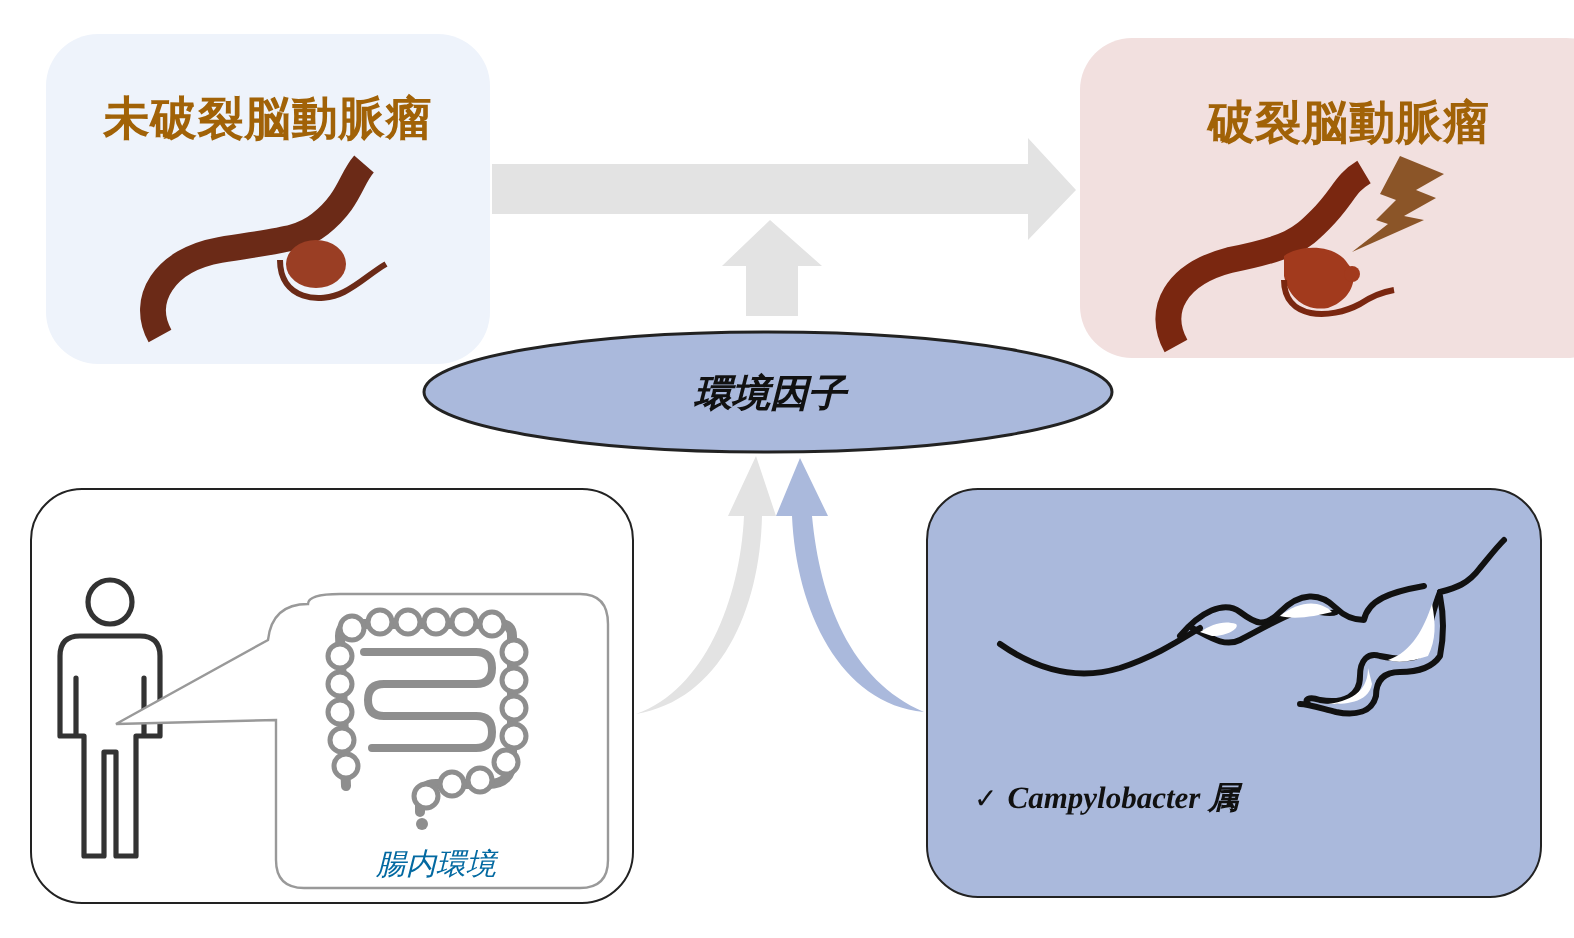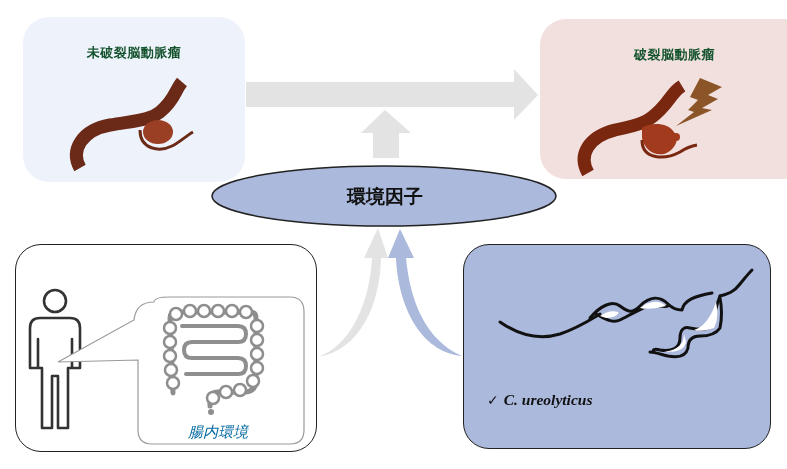--- a/index.html
+++ b/index.html
@@ -3,27 +3,27 @@
 <meta charset="utf-8">
 <style>
   html, body { margin: 0; padding: 0; background: #ffffff; }
   body { width: 787px; height: 469px; position: relative; overflow: hidden;
          font-family: "DejaVu Sans", "Liberation Sans", sans-serif; }
   .abs { position: absolute; }
   .panel-top { border-radius: 26px; }
   #unruptured-panel { left: 23px; top: 17px; width: 222px; height: 165px; background: #eef3fb; }
   #ruptured-panel { left: 540px; top: 19px; width: 269px; height: 160px; background: #f2e0df; }
   .panel-title { position: absolute; left: 0; right: 0; text-align: center;
-                 font-weight: bold; font-size: 13px; color: #14532d; letter-spacing: 0.5px; }
+                 font-weight: bold; font-size: 23px; color: #a16207; letter-spacing: 0.5px; }
   #unruptured-panel .panel-title { top: 27px; }
   #ruptured-panel .panel-title { top: 27px; }
   svg { position: absolute; overflow: visible; }
   .env-label { position: absolute; left: 215px; top: 172px; width: 340px; height: 50px;
                display: flex; align-items: center; justify-content: center;
-               font-weight: bold; font-size: 19px; color: #111; }
+               font-weight: bold; font-size: 19px; color: #111; font-style: italic; }
   #gut-box { left: 15px; top: 244px; width: 300px; height: 206px; border: 1.6px solid #222;
              border-radius: 26px; background: #fff; }
   #bacteria-box { left: 463px; top: 244px; width: 306px; height: 203px; border: 1.6px solid #222;
                   border-radius: 26px; background: #aab9dc; }
   .gut-caption { position: absolute; left: 163px; top: 423px; width: 110px; text-align: center;
                  font-style: italic; font-size: 15px; color: #0369a1; }
   .bact-list { position: absolute; left: 487px; top: 390px; font-family: "Liberation Serif", "DejaVu Serif", serif;
                font-style: italic; font-weight: bold; font-size: 15.5px; color: #111; line-height: 20px; }
   .bact-item .check { font-weight: normal; font-style: normal; margin-right: 5px; font-size: 14px; }
 </style>
@@ -124,15 +124,15 @@
   </g>
   <g fill="#ffffff">
     <path d="M 600 316 C 606 312, 612 310, 618 312 C 620 314, 614 318, 606 318 Z"></path>
     <path d="M 640 308 C 650 300, 660 300, 666 306 C 658 308, 648 310, 640 308 Z"></path>
     <path d="M 716 302 C 718 312, 718 320, 714 328 C 708 330, 700 332, 694 330 C 706 326, 712 314, 716 302 Z"></path>
     <path d="M 684 334 C 684 344, 678 350, 664 352 C 672 352, 684 352, 686 342 Z"></path>
   </g>
 </svg>
 <div class="bact-list">
   <div class="bact-item">
-    <span class="check">✓</span><span>C. ureolyticus</span>
+    <span class="check">✓</span><span>Campylobacter 属</span>
   </div>
 </div>
 
 </body></html>

